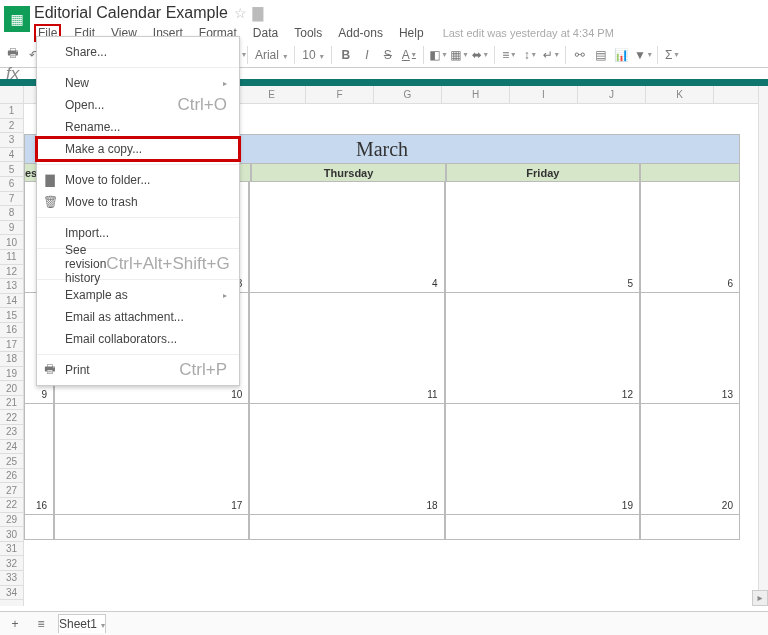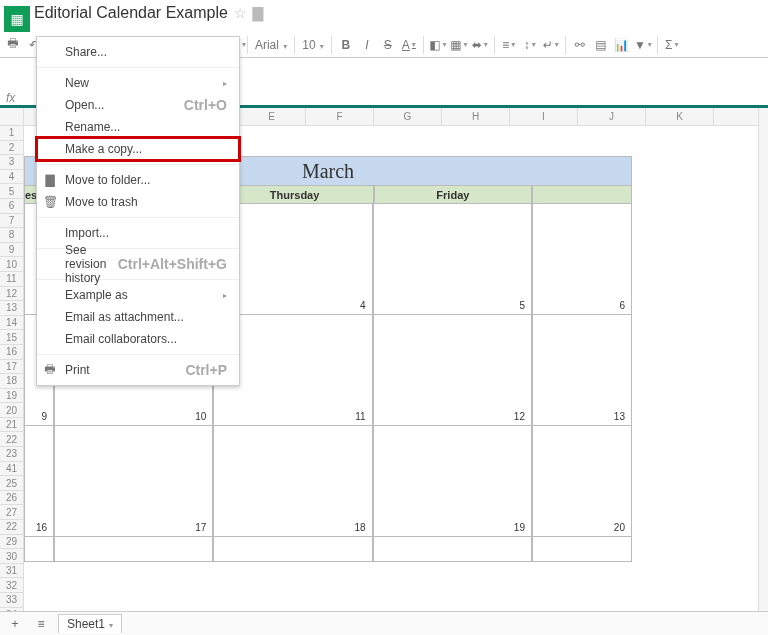--- a/index.html
+++ b/index.html
@@ -16,70 +16,82 @@
   .menu-bar .menu-item { padding: 2px 3px; cursor: pointer; }
   .menu-bar .menu-item.active { border: 2px solid #c00; padding: 0 2px; }
   .last-edit { color: #aaa; font-size: 11px; margin-left: 6px; }
   
   .toolbar { display: flex; align-items: center; height: 26px; border-bottom: 1px solid #ccc; padding: 0 6px; gap: 7px; color: #777; font-size: 12px; }
   .toolbar .sep { width: 1px; height: 18px; background: #ddd; }
   .toolbar .tbtn { width: 14px; height: 14px; display: flex; align-items: center; justify-content: center; cursor: pointer; }
   .toolbar .zoom::after { content: " ▾"; font-size: 8px; color:#999; }
   .toolbar .dd::after { content: " ▾"; font-size: 8px; color:#999; margin-left:2px; }
   
-  .fx-bar { display: flex; align-items: center; height: 18px; border-bottom: 3px solid #0f766e; font-size: 12px; color: #888; padding: 0 6px; gap: 10px; margin-top: 32px; }
+  .fx-bar { display: flex; align-items: center; height: 18px; border-bottom: 7px solid #0f766e; font-size: 17px; color: #888; padding: 0 6px; gap: 10px; }
   
   .grid-wrap { position: relative; display: flex; height: 520px; }
   .row-headers { width: 24px; background: #f5f5f5; border-right: 1px solid #ddd; font-size: 10px; color: #888; display: flex; flex-direction: column; }
   .row-headers .corner { height: 18px; border-bottom: 1px solid #ddd; }
   .row-headers .rh { height: 14.6px; border-bottom: 1px solid #ddd; display:flex; align-items:center; justify-content:center; }
   .grid { flex: 1; position: relative; }
   .col-headers { display: flex; height: 18px; background: #f5f5f5; border-bottom: 1px solid #ddd; font-size: 10px; color: #888; }
   .col-headers .ch { width: 68px; text-align: center; border-right: 1px solid #ddd; line-height: 18px; }
   .sheet-body { position: absolute; left: 0; right: 0; top: 18px; bottom: 0; }
   
-  .cal { position: absolute; left: 0; top: 30px; width: 608px; }
+  .cal { position: absolute; left: 0; top: 30px; width: 716px; }
   .cal-title-row { height: 30px; background: #c7d9ee; border: 1px solid #bbb; display:flex; align-items:center; justify-content:center; font-size: 20px; color: #333; font-family: 'Times New Roman', serif; }
   .cal-dow { display: flex; }
   .cal-dow .dow { flex:1; height: 18px; background: #d6e6c9; border: 1px solid #bbb; border-top: none; font-size: 11px; font-weight: bold; color:#333; display:flex; align-items:center; justify-content:center; }
   
   .date-strip { display:flex; height: 14px; }
   .date-strip .d { flex:1; border-left:1px solid #bbb; border-right:1px solid #bbb; font-size:10px; color:#333; text-align:right; padding-right:6px; }
   .cal-week { border-bottom:1px solid #bbb; }
   .cal-week .space { display:flex; height: 96px; }
   .cal-week.last .space { height: 24px; }
   .cal-week .space .c { flex:1; border-left:1px solid #bbb; border-right:1px solid #bbb; }
   .grid-scroll-btn { position:absolute; right:0; bottom:0; width:16px; height:16px; background:#eee; border:1px solid #ccc; font-size:10px; text-align:center; line-height:14px; color:#888; }
   .grid-right-pad { position:absolute; top:0; right:0; bottom:0; width:10px; background:#f5f5f5; border-left:1px solid #ddd; }
   
   .file-menu { position: absolute; top: 36px; left: 36px; width: 204px; background: #fff; border: 1px solid #ccc; box-shadow: 0 2px 4px rgba(0,0,0,0.2); font-size: 12px; color: #444; z-index: 10; padding: 4px 0; }
   .file-menu .mi { display:flex; align-items:center; justify-content:space-between; height: 22px; padding: 0 12px 0 28px; cursor:pointer; position:relative; }
   .file-menu .mi .ic { position:absolute; left:6px; width:14px; text-align:center; color:#777; font-size:12px; }
   .file-menu .mi .arrow { color:#999; font-size:8px; }
-  .file-menu .mi .sc { color:#aaa; font-size:14px;font-weight:bold; }
+  .file-menu .mi .sc { color:#aaa; font-size:17px; }
   .file-menu hr { border:none; border-top:1px solid #eee; margin:4px 0; }
   .file-menu .mi.highlight { outline: 3px solid #c00; outline-offset: -1px; text-align: right; }
   
   .footer { position: absolute; left:0; right:0; bottom:0; height: 24px; border-top:1px solid #ccc; background:#fafafa; display:flex; align-items:center; gap:8px; padding:0 6px; font-size:12px; color:#666; }
   .footer .fbtn { width:18px; height:18px; display:flex; align-items:center; justify-content:center; cursor:pointer; }
-  .sheet-tab { background:#fff; border:1px solid #ccc; border-bottom:none; padding:2px 8px; font-size:12px; color:#444; cursor:pointer; }
+  .sheet-tab { background:#fff; border:1px solid #ccc; border-bottom:none; padding:2px 0; font-size:12px; color:#444; cursor:pointer; }
   .sheet-tab .tri { font-size:8px; color:#999; margin-left:4px; }
 </style>
 </head>
 <body>
 
 <div class="header">
   <div class="sheets-logo">
       <span>▦</span>
     </div>
   <div>
     <div class="doc-title-row">
       <span class="doc-title">Editorial Calendar Example</span>
       <span class="star-icon">☆</span>
       <span class="folder-icon">▇</span>
+    </div>
+    <div class="menu-bar">
+      <span class="menu-item active">File</span>
+      <span class="menu-item">Edit</span>
+      <span class="menu-item">View</span>
+      <span class="menu-item">Insert</span>
+      <span class="menu-item">Format</span>
+      <span class="menu-item">Data</span>
+      <span class="menu-item">Tools</span>
+      <span class="menu-item">Add-ons</span>
+      <span class="menu-item">Help</span>
+      <span class="last-edit">Last edit was yesterday at 4:34 PM</span>
     </div>
   </div>
 </div>
 
 <div class="toolbar">
   <span class="tbtn">🖶</span>
   <span class="tbtn">↶</span>
   <span class="tbtn">↷</span>
   <span class="tbtn">✎</span>
   <span class="zoom">100%</span>
@@ -139,21 +151,21 @@
         <div class="rh">14</div>
         <div class="rh">15</div>
         <div class="rh">16</div>
         <div class="rh">17</div>
         <div class="rh">18</div>
         <div class="rh">19</div>
         <div class="rh">20</div>
         <div class="rh">21</div>
         <div class="rh">22</div>
         <div class="rh">23</div>
-        <div class="rh">41</div>
+        <div class="rh">24</div>
         <div class="rh">25</div>
         <div class="rh">26</div>
         <div class="rh">27</div>
         <div class="rh">22</div>
         <div class="rh">29</div>
         <div class="rh">30</div>
         <div class="rh">31</div>
         <div class="rh">32</div>
         <div class="rh">33</div>
         <div class="rh">34</div>

